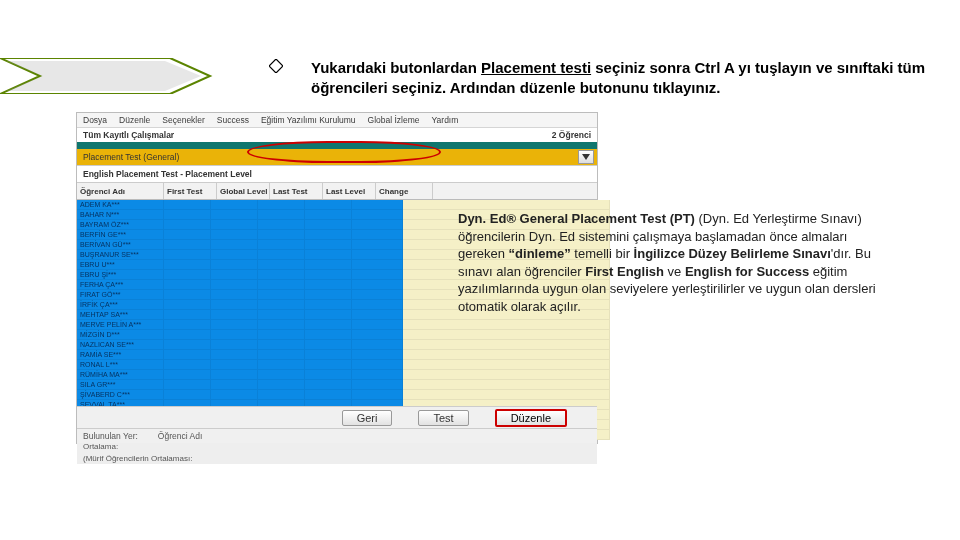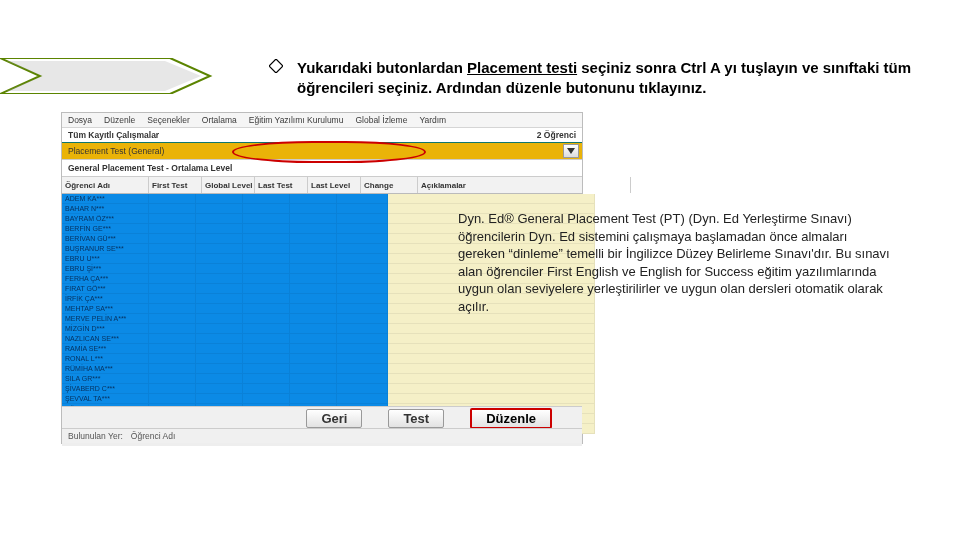--- a/index.html
+++ b/index.html
@@ -1,24 +1,24 @@
 <!DOCTYPE html>
 <html><head>
 <meta charset="utf-8">
 <style>
   html,body{margin:0;padding:0;width:960px;height:540px;font-family:Arial,Helvetica,sans-serif;background:#fff;color:#000}
   .slide{position:relative;width:960px;height:540px;overflow:hidden}
   .trapezoid{position:absolute;left:0;top:58px;width:220px;height:36px}
-  .bullet-row{position:absolute;left:269px;top:58px;right:30px;display:flex;align-items:flex-start;gap:14px}
+  .bullet-row{position:absolute;left:269px;top:58px;right:30px;display:flex;align-items:flex-start;gap:28px}
   .bullet-icon{flex:0 0 auto;font-size:15px;line-height:20px;color:#000}
   .bullet-text{font-size:15px;font-weight:bold;line-height:1.35}
   .bullet-text .ul{text-decoration:underline}
-  .app{position:absolute;left:61px;top:112px;width:520px;height:330px;border:1px solid #bcbcbc;background:#f0f0f0;font-size:8.5px}
+  .app{position:absolute;left:76px;top:112px;width:520px;height:330px;border:1px solid #bcbcbc;background:#f0f0f0;font-size:8.5px}
   .menubar{height:14px;background:#f5f5f5;border-bottom:1px solid #d5d5d5;display:flex;align-items:center;gap:12px;padding:0 6px;color:#3a3a3a}
-  .titlebar{height:14px;background:#fff;border-bottom:1px solid #0f766e;display:flex;align-items:center;justify-content:space-between;padding:0 6px}
+  .titlebar{height:14px;background:#fff;border-bottom:7px solid #0f766e;display:flex;align-items:center;justify-content:space-between;padding:0 6px}
   .titlebar .ttl{color:#333;font-weight:bold}
   .dropdown{position:relative;height:16px;background:#eab308;border-bottom:1px solid #ccc;display:flex;align-items:center;padding:0 6px}
   .dropdown .lbl{color:#333}
   .dd-btn{position:absolute;right:3px;top:1px;width:14px;height:12px;border:1px solid #999;background:linear-gradient(#fff,#ddd);display:flex;align-items:center;justify-content:center}
   .dd-btn svg{display:block}
   .red-oval{position:absolute;left:170px;top:28px;width:190px;height:18px;border:2.5px solid #c00;border-radius:50%/60%;pointer-events:none}
   .subtitle{height:16px;background:#fff;border-bottom:1px solid #ccc;display:flex;align-items:center;padding:0 6px;font-weight:bold;color:#333}
   .thead{height:16px;background:#f2f2f2;border-bottom:1px solid #bbb;display:flex}
   .thead .th{flex:0 0 auto;border-right:1px solid #ccc;display:flex;align-items:center;justify-content:flex-start;padding:0 3px;font-weight:bold;color:#333;font-size:8px;white-space:nowrap}
   .tbody{display:flex;flex-direction:column}
@@ -29,25 +29,25 @@
   .c2{width:46px}
   .c3{width:46px}
   .c4{width:46px}
   .c5{width:50px}
   .c6{width:206px}
   .blue{background:#0b8ae6}
   .beige{background:#f5f0c7}
   .name{color:#06315f;font-size:7px;display:flex;align-items:center;padding:0 3px}
   .avgrow{height:12px;background:#eee;display:flex;align-items:center;padding:0 6px;color:#555;font-size:8px}
   .buttons{position:absolute;left:0;right:0;bottom:14px;height:22px;display:flex;align-items:center;justify-content:flex-end;gap:26px;padding:0 30px;border-top:1px solid #ccc;background:#f0f0f0}
-  .btn{padding:1px 14px;font-size:13px;border:1px solid #999;background:linear-gradient(#fff,#e2e2e2);border-radius:2px;font-weight:bold;color:#333}
+  .btn{padding:1px 14px;font-size:11px;border:1px solid #999;background:linear-gradient(#fff,#e2e2e2);border-radius:2px;font-weight:normal;color:#333}
   .btn.emph{border:2px solid #c00;color:#000}
-  .status{position:absolute;left:0;right:0;bottom:0;height:14px;display:flex;align-items:center;gap:8px;padding:0 6px;color:#555;background:#f0f0f0;border-top:1px solid #ccc}
+  .status{position:absolute;left:0;right:0;bottom:0;height:14px;display:flex;align-items:center;gap:20px;padding:0 6px;color:#555;background:#f0f0f0;border-top:1px solid #ccc}
   .explain{position:absolute;left:458px;top:210px;width:440px;background:transparent;font-size:13px;line-height:1.35;color:#222}
-  .explain b{font-weight:normal}
+  .explain b{font-weight:bold}
 </style>
 </head>
 <body>
 
 <div class="slide">
 
   <svg class="trapezoid" viewBox="0 0 220 36">
     <polygon points="0,0 170,0 210,18 170,36 0,36 40,18" fill="none" stroke="#5b8400" stroke-width="2"></polygon>
     <polygon points="6,3 165,3 201,18 165,33 6,33 42,18" fill="#a0a0a0" opacity=".25"></polygon>
   </svg>
@@ -61,47 +61,46 @@
     <div class="bullet-text">
       <span>Yukarıdaki butonlardan </span><span class="ul">Placement testi</span><span> seçiniz sonra Ctrl A yı tuşlayın ve sınıftaki tüm öğrencileri seçiniz. Ardından düzenle butonunu tıklayınız.</span>
     </div>
   </div>
 
   <div class="app">
     <div class="menubar" id="menubar">
         <span>Dosya</span>
         <span>Düzenle</span>
         <span>Seçenekler</span>
-        <span>Ortalama</span>
+        <span>Success</span>
         <span>Eğitim Yazılımı Kurulumu</span>
         <span>Global İzleme</span>
         <span>Yardım</span>
       </div>
     <div class="titlebar">
       <span class="ttl">Tüm Kayıtlı Çalışmalar</span>
       <span class="ttl">2 Öğrenci</span>
     </div>
     <div class="dropdown">
       <span class="lbl">Placement Test (General)</span>
       <span class="dd-btn">
         <svg width="8" height="6">
             <path d="M0 0 L8 0 L4 6 Z" fill="#333"></path>
           </svg>
       </span>
     </div>
     <div class="red-oval"></div>
-    <div class="subtitle">General Placement Test  -  Ortalama Level</div>
+    <div class="subtitle">English Placement Test  -  Placement Level</div>
     <div class="thead" id="thead">
         <div class="th c0">Öğrenci Adı</div>
         <div class="th c1">First Test</div>
         <div class="th c2">Global Level</div>
         <div class="th c3">Last Test</div>
         <div class="th c4">Last Level</div>
         <div class="th c5">Change</div>
-        <div class="th c6">Açıklamalar</div>
       </div>
     <div class="tbody" id="tbody">
         <div class="row">
           <div class="cell name c0 blue">ADEM KA***</div>
           <div class="cell c1 blue"></div>
           <div class="cell c2 blue"></div>
           <div class="cell c3 blue"></div>
           <div class="cell c4 blue"></div>
           <div class="cell c5 blue"></div>
           <div class="cell c6 beige"></div>
@@ -308,20 +307,21 @@
           <div class="cell name c0 blue">UMUT SÜ***</div>
           <div class="cell c1 blue"></div>
           <div class="cell c2 blue"></div>
           <div class="cell c3 blue"></div>
           <div class="cell c4 blue"></div>
           <div class="cell c5 blue"></div>
           <div class="cell c6 beige"></div>
         </div>
       </div>
     <div class="avgrow">Ortalama:</div>
+    <div class="avgrow">(Mürif Öğrencilerin Ortalaması:</div>
 
     <div class="buttons">
       <span class="btn">Geri</span>
       <span class="btn">Test</span>
       <span class="btn emph">Düzenle</span>
     </div>
     <div class="status">
       <span>Bulunulan Yer:</span>
       <span>Öğrenci Adı</span>
     </div>

